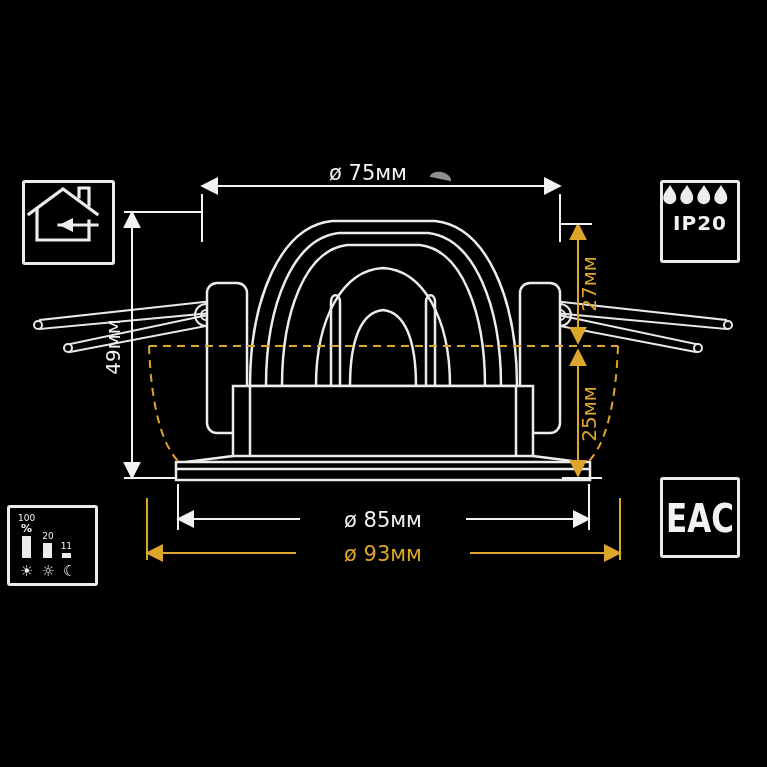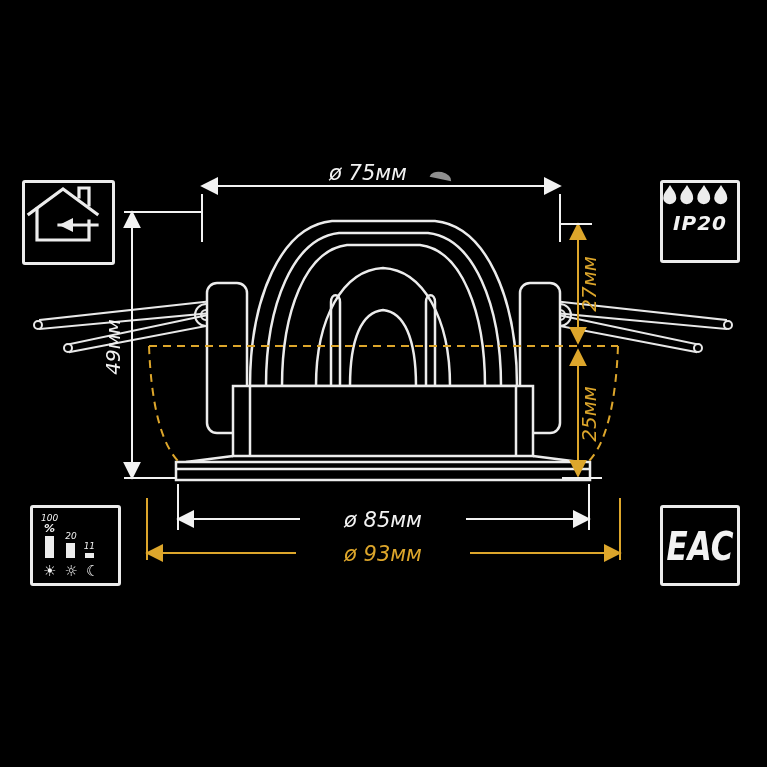--- a/index.html
+++ b/index.html
@@ -1,30 +1,30 @@
 <!DOCTYPE html>
 <html><head>
 <meta charset="utf-8">
 <style>
   html,body{margin:0;padding:0;background:#000;}
   .stage{
     position:relative;width:767px;height:767px;background:#000;
-    overflow:hidden;font-family:"DejaVu Sans",sans-serif;color:#f2f2f2;font-style:italic;
+    overflow:hidden;font-family:"DejaVu Sans",sans-serif;color:#f2f2f2;
   }
   .stage svg{position:absolute;left:0;top:0;}
   svg text{font-family:"DejaVu Sans",sans-serif;}
   .badge{
     position:absolute;border:3px solid #ececec;border-radius:3px;background:#000;
     box-sizing:border-box;display:flex;flex-direction:column;
     align-items:center;justify-content:center;color:#f2f2f2;
   }
   .badge-indoor{left:22px;top:180px;width:93px;height:85px;}
   .badge-ip{left:660px;top:180px;width:80px;height:83px;}
-  .badge-dimmer{left:30px;top:505px;width:91px;height:81px;padding:5px 4px;}
-  .badge-eac{left:660px;top:505px;width:80px;height:81px;}
+  .badge-dimmer{left:7px;top:505px;width:91px;height:81px;padding:5px 4px;}
+  .badge-eac{left:660px;top:477px;width:80px;height:81px;}
   .ip-label{font-size:20px;font-weight:bold;letter-spacing:1px;margin-top:2px;}
   .eac-label{font-size:31px;font-weight:bold;transform:scaleY(1.25);letter-spacing:0;}
   .dim-cols{display:flex;align-items:flex-end;gap:7px;width:100%;justify-content:flex-start;padding-left:4px;box-sizing:border-box;}
   .dim-col{display:flex;flex-direction:column;align-items:center;font-size:9px;line-height:10px;}
   .dim-bar{background:#ececec;width:9px;margin-top:2px;}
   .dim-pct{font-size:11px;font-weight:bold;line-height:11px;}
   .dim-glyphs{display:flex;gap:8px;margin-top:5px;font-size:15px;line-height:16px;width:100%;justify-content:flex-start;padding-left:6px;box-sizing:border-box;}
 </style>
 </head>
 <body>

